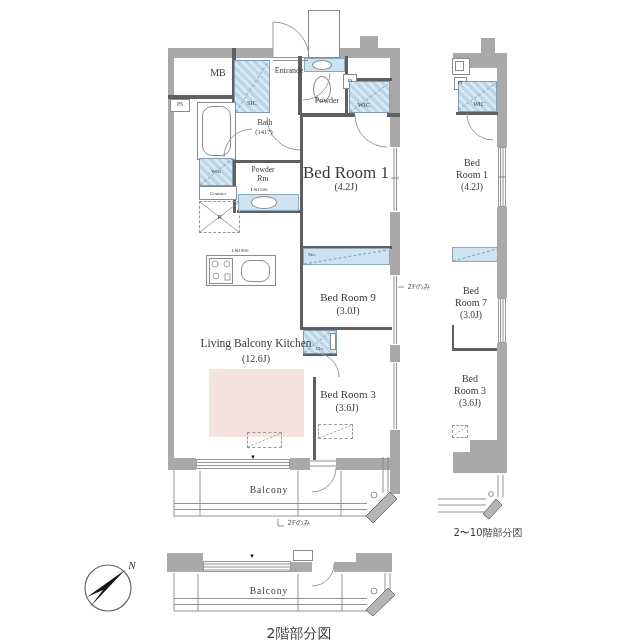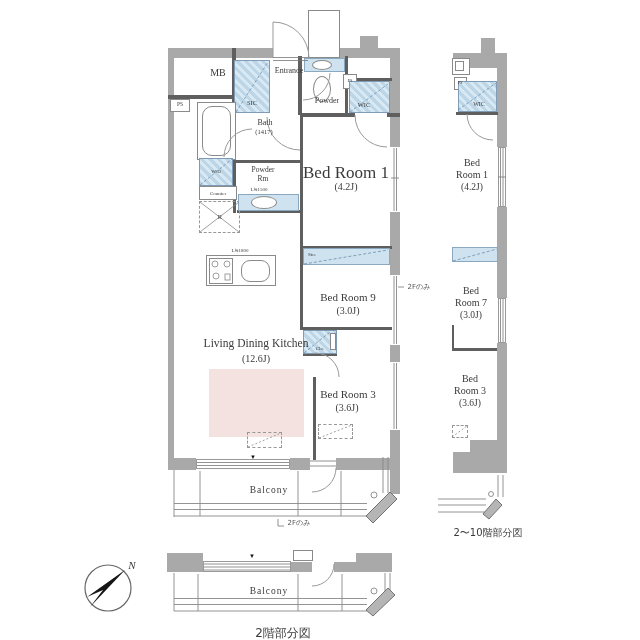--- a/index.html
+++ b/index.html
@@ -225,21 +225,21 @@
   <div class="lbl" style="left:350px;top:81px;font-size:4.5px">PS</div>
   <div class="lbl" style="left:265px;top:123px;font-size:8px">Bath</div>
   <div class="lbl" style="left:264px;top:132px;font-size:6.5px">(1417)</div>
   <div class="lbl" style="left:263px;top:170px;font-size:7.5px">Powder</div>
   <div class="lbl" style="left:263px;top:179px;font-size:7.5px">Rm</div>
   <div class="lbl" style="left:259px;top:189px;font-size:5px">L≒1500</div>
   <div class="lbl" style="left:216px;top:171px;font-size:5px">W/D</div>
   <div class="lbl" style="left:218px;top:193px;font-size:5px">Counter</div>
   <div class="lbl" style="left:220px;top:217px;font-size:6.5px">R</div>
   <div class="lbl" style="left:240px;top:250px;font-size:5px">L≒1800</div>
-  <div class="lbl" style="left:256px;top:344px;font-size:11.5px">Living Dining Kitchen</div>
+  <div class="lbl" style="left:256px;top:344px;font-size:11.5px">Living Balcony Kitchen</div>
   <div class="lbl" style="left:256px;top:359px;font-size:10px">(12.6J)</div>
   <div class="lbl" style="left:346px;top:172px;font-size:17px">Bed Room 1</div>
   <div class="lbl" style="left:346px;top:187px;font-size:10px">(4.2J)</div>
   <div class="lbl" style="left:312px;top:254px;font-size:5px">Sto.</div>
   <div class="lbl" style="left:348px;top:297px;font-size:11px">Bed Room 9</div>
   <div class="lbl" style="left:348px;top:311px;font-size:10px">(3.0J)</div>
   <div class="lbl" style="left:320px;top:348px;font-size:5px">Clo.</div>
   <div class="lbl" style="left:348px;top:394px;font-size:11px">Bed Room 3</div>
   <div class="lbl" style="left:347px;top:408px;font-size:10px">(3.6J)</div>
   <div class="lbl" style="left:269px;top:491px;font-size:9.5px;letter-spacing:1px">Balcony</div>
@@ -255,17 +255,17 @@
   <div class="lbl" style="left:471px;top:291px;font-size:10px">Bed</div>
   <div class="lbl" style="left:471px;top:303px;font-size:10px">Room 7</div>
   <div class="lbl" style="left:471px;top:316px;font-size:9.5px">(3.0J)</div>
   <div class="lbl" style="left:470px;top:379px;font-size:10px">Bed</div>
   <div class="lbl" style="left:470px;top:391px;font-size:10px">Room 3</div>
   <div class="lbl" style="left:470px;top:404px;font-size:9.5px">(3.6J)</div>
   <div class="lbl jp" style="left:488px;top:533px;font-size:10px">2〜10階部分図</div>
 
   <div class="lbl" style="left:269px;top:592px;font-size:9.5px;letter-spacing:1px">Balcony</div>
   <div class="lbl" style="left:252px;top:556px;font-size:6px;color:#111">▼</div>
-  <div class="lbl jp" style="left:283px;top:633px;font-size:12px">2階部分図</div>
+  <div class="lbl jp" style="left:299px;top:633px;font-size:14px">2階部分図</div>
 
   <div class="lbl" style="left:132px;top:565px;font-size:11px;font-style:italic">N</div>
 
 </div>
 
 </body></html>

